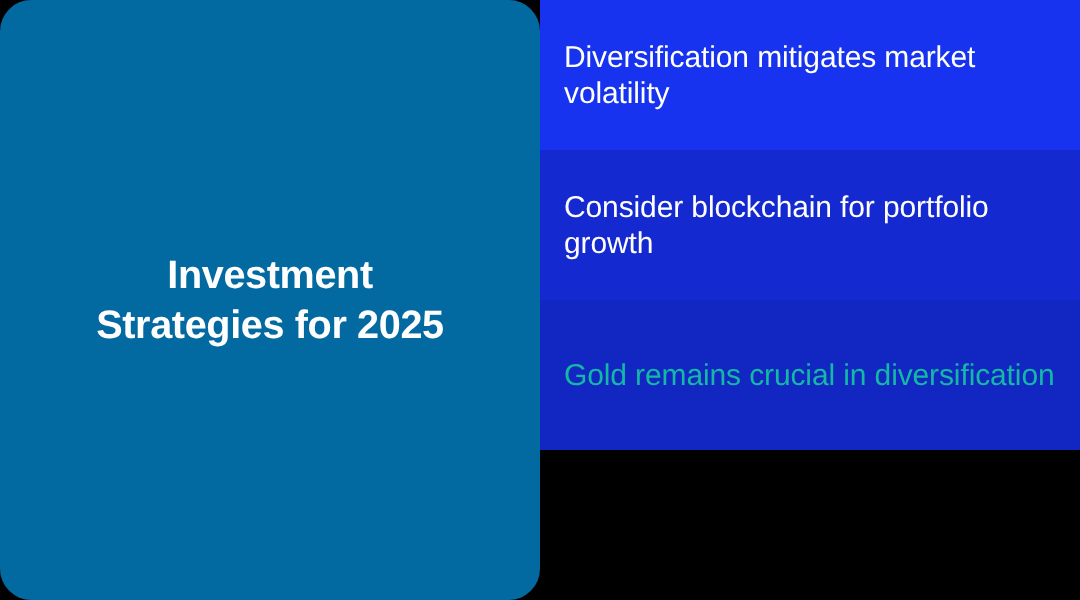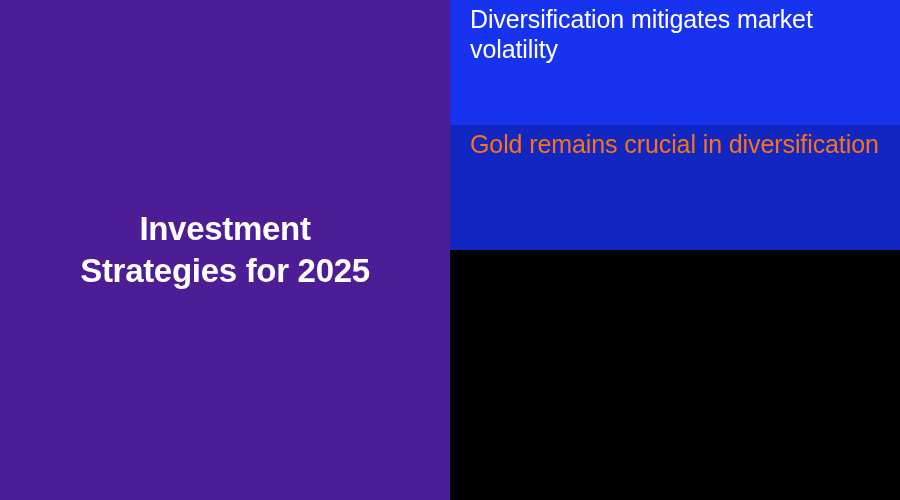--- a/index.html
+++ b/index.html
@@ -46,48 +46,52 @@
   .points-panel {
     width: 450px;
     height: 500px;
     display: flex;
     flex-direction: column;
   }
   .point-row {
     width: 450px;
     height: 125px;
     box-sizing: border-box;
-    padding: 4px 20px;
+    padding: 16px 20px;
     display: flex;
     flex-direction: column;
+    justify-content: center;
   }
   .point-text {
     color: #ffffff;
     font-size: 25px;
     font-weight: normal;
     line-height: 30px;
     letter-spacing: -0.1px;
   }
 </style>
 </head>
 <body style="background: rgb(0, 0, 0);">
 
 <div class="slide">
 
-  <div class="title-panel" style="background: #4c1d95;">
+  <div class="title-panel" style="background: #0369a1; border-radius: 26px;">
     <div class="title-text" style="color: rgb(255, 255, 255);">Investment
 Strategies for 2025</div>
   </div>
 
   <div class="points-panel">
 
     <div class="point-row" style="background: rgb(23, 51, 240);">
       <div class="point-text" style="color: rgb(255, 255, 255);">Diversification mitigates market volatility</div>
     </div>
 
 
+    <div class="point-row" style="background: rgb(20, 42, 208);">
+      <div class="point-text" style="color: rgb(255, 255, 255);">Consider blockchain for portfolio growth</div>
+    </div>
 
     <div class="point-row" style="background: rgb(18, 38, 194);">
-      <div class="point-text" style="color: #f97316;">Gold remains crucial in diversification</div>
+      <div class="point-text" style="color: #14b8a6;">Gold remains crucial in diversification</div>
     </div>
 
   </div>
 </div>
 
 </body></html>

